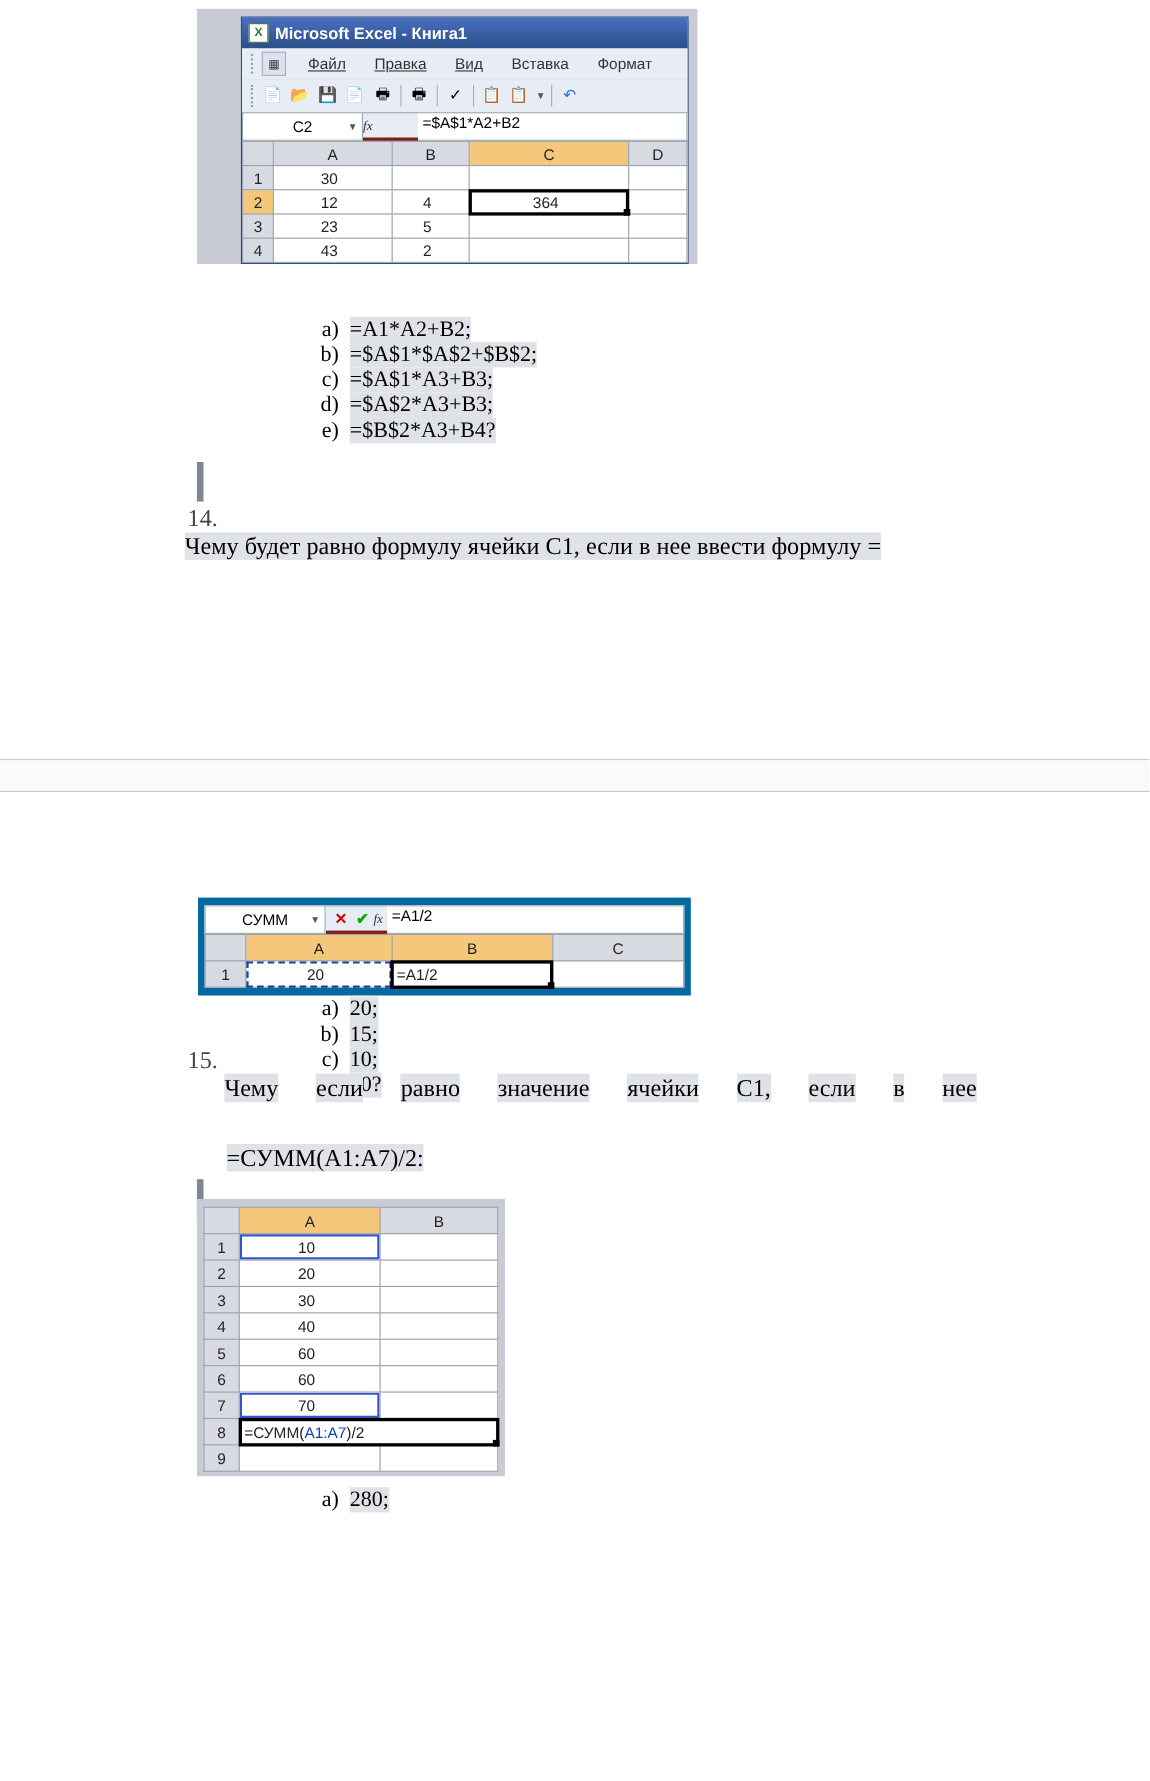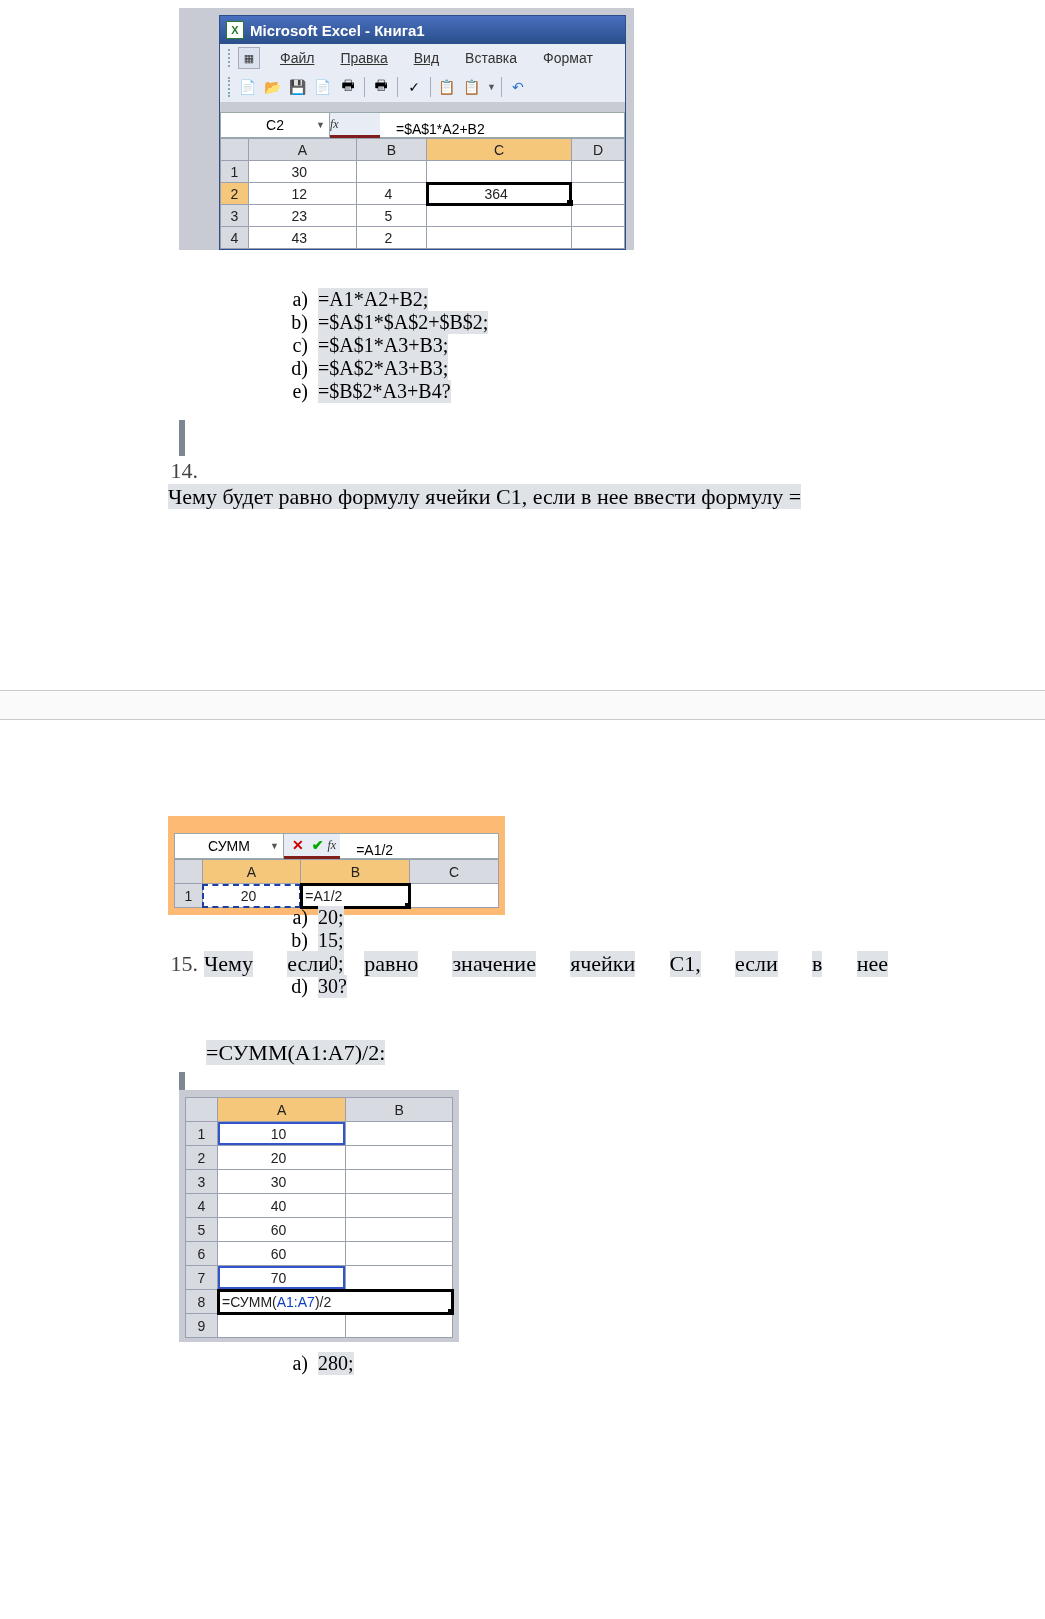--- a/index.html
+++ b/index.html
@@ -69,31 +69,30 @@
       font-size: 14px;
     }
     .tb-sep { width:1px; height:20px; background:#aab; margin:0 2px; }
     .tb-dd { font-size:9px; color:#555; padding-left:1px; }
 
     .formula-row {
       background: #e8ecf4;
       height: 26px;
       display: flex; align-items: stretch;
       font: 14px Tahoma, sans-serif;
-      margin-top: 10px;
     }
     .namebox {
       width: 110px; background:#fff; border:1px solid #9aa;
       display:flex; align-items:center; justify-content:center;
       position: relative;
     }
     .namebox .dd { position:absolute; right:4px; font-size:9px; color:#555; }
     .fx-gap { width: 50px; background:#e8ecf4; border-top:1px solid #9aa; border-bottom:3px solid #7f1d1d; display:flex;align-items:center;justify-content:flex-start;padding-right:4px;}
     .fx-label { font: italic 12px serif; color:#333; }
-    .formula-input { flex:1; background:#fff; border:1px solid #9aa; border-left:none; display:flex;align-items:flex-end; padding-left:16px;}
+    .formula-input { flex:1; background:#fff; border:1px solid #9aa; border-left:none; display:flex;align-items:flex-start; padding-left:4px;}
     .fx-cancel { color:#c00; font-weight:bold; padding:0 4px; }
     .fx-ok { color:#0a0; font-weight:bold; padding:0 4px; }
 
     .grid {
       background:#e4e6ec;
       font: 14px Tahoma, sans-serif;
     }
     .grid table { border-collapse: collapse; width:100%; }
     .grid th, .grid td {
       border: 1px solid #9aa0b0;
@@ -132,22 +131,22 @@
     }
     .qnum { width: 36px; text-align:right; padding-right:6px; color:#444; }
     .qtext { flex:1; }
     .qtext .hl { background:#dfe3e8; }
     .sel-bar {
       position:absolute; width:6px; height:36px; background:#7d8893;
     }
 
     
     .excel2 {
-      position:absolute; left:168px;
-      width:337px; background:#fdba74; padding:7px 6px 7px 6px;
+      position:absolute; left:180px;
+      width:448px; background:#0369a1; padding:7px 6px 7px 6px;
     }
     .excel2 .grid th, .excel2 .grid td { height:24px; }
     .excel2 .namebox { width:110px; }
     .excel2 .colA { background:#f5c77a; }
     .excel2 .colB { background:#f5c77a; }
 
     
     .excel3 {
       position:absolute; left:179px;
       width:280px; background:#c8cbd4; padding:7px 6px 4px 6px;
@@ -330,21 +329,21 @@
       <span class="hl">10;</span>
     </div>
   <div class="row">
       <span class="lbl">d)</span>
       <span class="hl">30?</span>
     </div>
 </div>
 
 <div class="qline" style="position:absolute; left:168px; top:951px; width:720px;justify-content:space-between;">
   <span class="qnum">15.</span>
-  <span class="qtext" style="display:flex;justify-content:space-between;width:660px;">
+  <span class="qtext" style="display:flex;justify-content:space-between;width:660px;margin-top:25px;">
     <span class="hl">Чему</span>
     <span class="hl">если</span>
     <span class="hl">равно</span>
     <span class="hl">значение</span>
     <span class="hl">ячейки</span>
     <span class="hl">С1,</span>
     <span class="hl">если</span>
     <span class="hl">в</span>
     <span class="hl">нее</span>
   </span>

